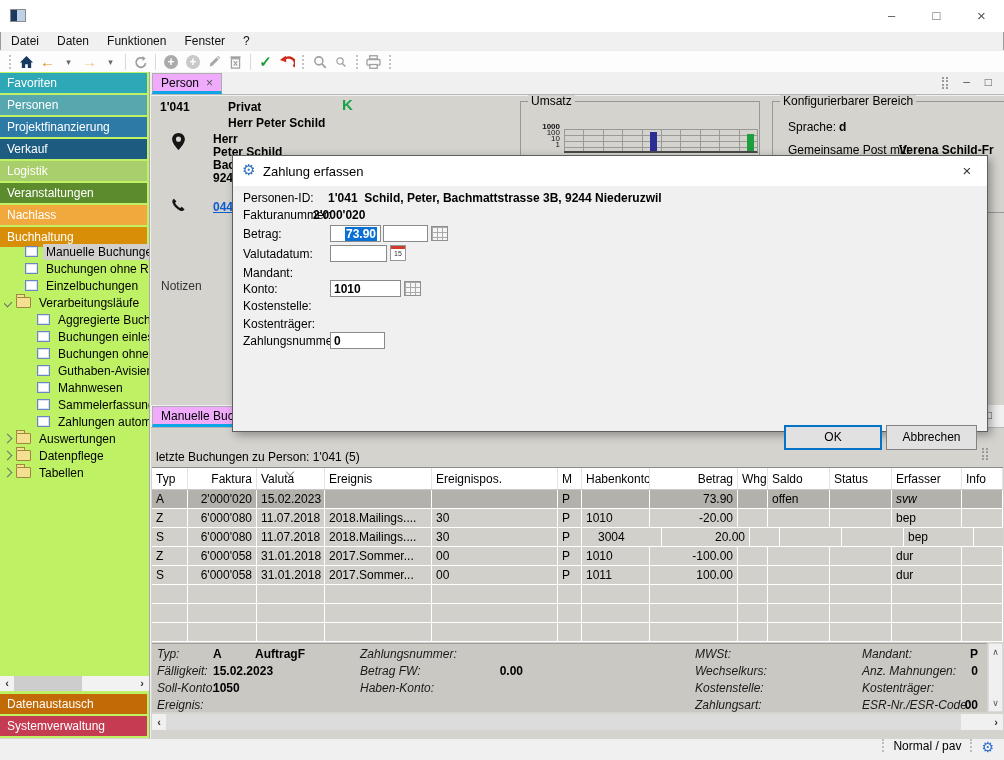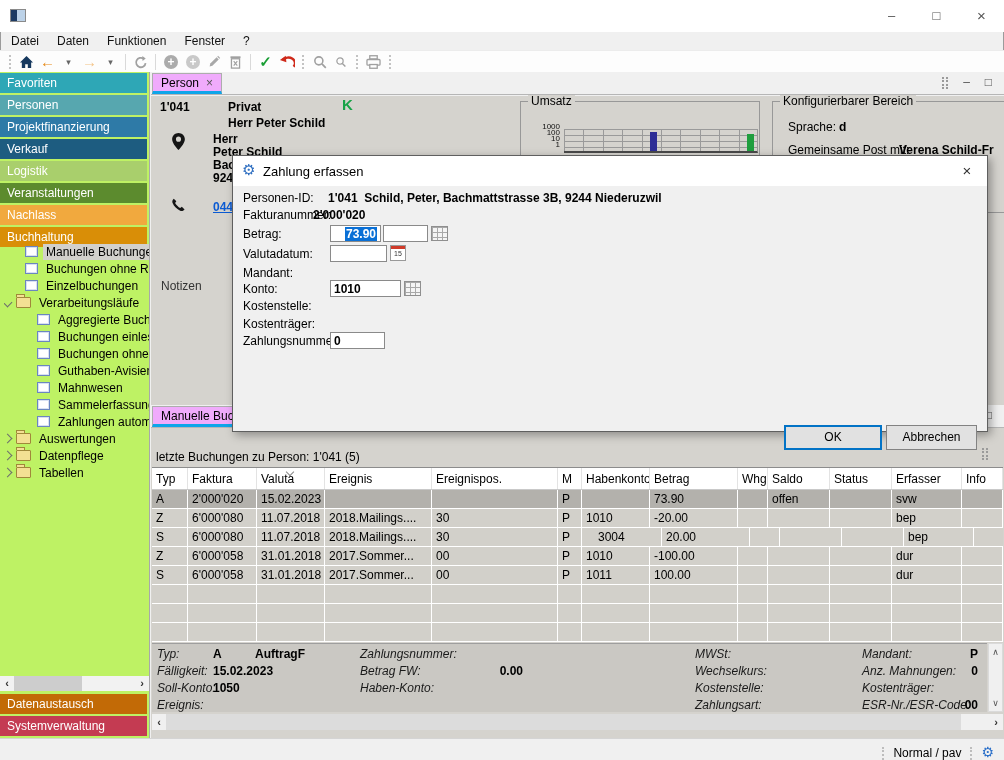--- a/index.html
+++ b/index.html
@@ -78,33 +78,33 @@
   .capgrip{position:absolute;right:16px;top:43px}
 
   .tbl{position:absolute;left:1px;top:62px;width:851px;border-top:1px solid #8c8c8c}
   .thead{display:flex;background:#fff;height:21px;border-bottom:1px solid #c9c9c9}
   .th{box-sizing:border-box;border-right:1px solid #e3e3e3;padding:4px 4px 0;font-size:12px;position:relative;
       overflow:hidden;white-space:nowrap;flex:none}
   .sortchev{position:absolute;top:1px;left:45%;width:5px;height:5px;border-right:1.3px solid #888;border-bottom:1.3px solid #888;transform:rotate(45deg)}
   .trdata{display:flex;height:19px;background:#d2d0ca;border-bottom:1px solid #fff;box-sizing:border-box}
   .trdata.selrow{background:#b3b1ac}
   .td{box-sizing:border-box;border-right:1px solid #fff;padding:2px 4px 0;font-size:12px;overflow:hidden;white-space:nowrap;flex:none}
-  .al{text-align:left}.ar{}
+  .al{text-align:left}.ar{text-align:right}
 
   .detail{position:absolute;left:1px;top:238px;width:835px;height:69px;background:#cac8c3;border-top:1px solid #9e9e9e;box-sizing:border-box}
   .dl{position:absolute;font-style:italic;font-size:12px;color:#1a1a1a;white-space:nowrap}
   .dv{position:absolute;font-weight:bold;font-size:12px;white-space:nowrap}
   .vscroll{position:absolute;left:837px;top:238px;width:15px;height:69px;background:#f0f0f0;border:1px solid #dadada;box-sizing:border-box}
   .vsa{position:absolute;left:0;width:100%;text-align:center;font-size:9px;color:#555;line-height:10px}
   .hscroll{position:absolute;left:1px;top:309px;width:851px;height:16px;background:#f0f0f0;display:flex;align-items:center}
   .hthumb{width:795px;height:16px;background:#dcdcdc}
 
   
   .statusbar{position:absolute;left:0;top:738px;width:100%;height:22px;background:#f0f0f0;border-top:1px solid #d4d4d4;
-             box-sizing:border-box;display:flex;align-items:flex-end;justify-content:flex-end;padding-right:10px;gap:9px}
+             box-sizing:border-box;display:flex;align-items:flex-start;justify-content:flex-end;padding-right:10px;gap:9px}
   .ssep{width:0;height:13px;border-left:2px dotted #bdbdbd}
 
   
   .dlg{position:absolute;left:232px;top:155px;width:756px;height:277px;background:#f0f0f0;
        border:1px solid #5f5f5f;box-shadow:3px 3px 9px rgba(0,0,0,.35);z-index:50;box-sizing:border-box}
   .dlg-title{position:absolute;left:0;top:0;width:100%;height:30px;background:#fff}
   .dlg-gear{position:absolute;left:9px;top:6px;font-size:15px;color:#2f6fc1;line-height:16px}
   .dlg-text{position:absolute;left:30px;top:8px;font-size:13px}
   .dlg-close{position:absolute;right:0;top:0;width:40px;height:30px;text-align:center;line-height:30px;font-size:15px;color:#333}
   .dlg-body{position:absolute;left:0;top:30px;right:0;bottom:0;font-size:12px}
@@ -325,21 +325,21 @@
           </svg></span>
       <a class="abs b" style="left:62px;top:104px;color:#0b5bd3;text-decoration:underline">044</a>
       <span class="abs" style="left:10px;top:183px;color:#333">Notizen</span>
 
       <div class="gbox" id="umsatzbox" style="left:369px;top:5px;width:240px;height:63px">
         <span class="gbox-label">Umsatz</span>
         <div id="chartplot">
             <div class="bar" style="left: 86px; height: 19px; background: rgb(45, 45, 150);"></div>
             <div class="bar" style="left: 183px; height: 17px; background: rgb(31, 158, 62);"></div>
           </div>
-      <span class="ylab" style="top: 21px;">1000</span>
+      <span class="ylab" style="top: 21px; font-weight: bold;">1000</span>
           <span class="ylab" style="top: 27px;">100</span>
           <span class="ylab" style="top: 33px;">10</span>
           <span class="ylab" style="top: 39px;">1</span>
           <span class="xlab" style="left: 41px;">2014</span>
           <span class="xlab" style="left: 79.8px;">2016</span>
           <span class="xlab" style="left: 118.6px;">2018</span>
           <span class="xlab" style="left: 157.4px;">2020</span>
           <span class="xlab" style="left: 196.2px;">2022</span>
         </div>
 
@@ -386,21 +386,21 @@
               <div class="td ar" style="width: 69px;">2'000'020</div>
               <div class="td al" style="width: 68px;">15.02.2023</div>
               <div class="td al" style="width: 107px;"></div>
               <div class="td al" style="width: 126px;"></div>
               <div class="td al" style="width: 24px;">P</div>
               <div class="td al" style="width: 68px;"></div>
               <div class="td ar" style="width: 88px;">73.90</div>
               <div class="td al" style="width: 30px;"></div>
               <div class="td al" style="width: 62px;">offen</div>
               <div class="td al" style="width: 62px;"></div>
-              <div class="td al" style="width: 70px;">svw</div>
+              <div class="td al" style="width: 70px; font-style: italic;">svw</div>
               <div class="td al" style="width: 41px;"></div>
             </div>
             <div class="trdata">
               <div class="td al" style="width: 36px;">Z</div>
               <div class="td ar" style="width: 69px;">6'000'080</div>
               <div class="td al" style="width: 68px;">11.07.2018</div>
               <div class="td al" style="width: 107px;">2018.Mailings....</div>
               <div class="td al" style="width: 126px;">30</div>
               <div class="td al" style="width: 24px;">P</div>
               <div class="td al" style="width: 68px;">1010</div>

